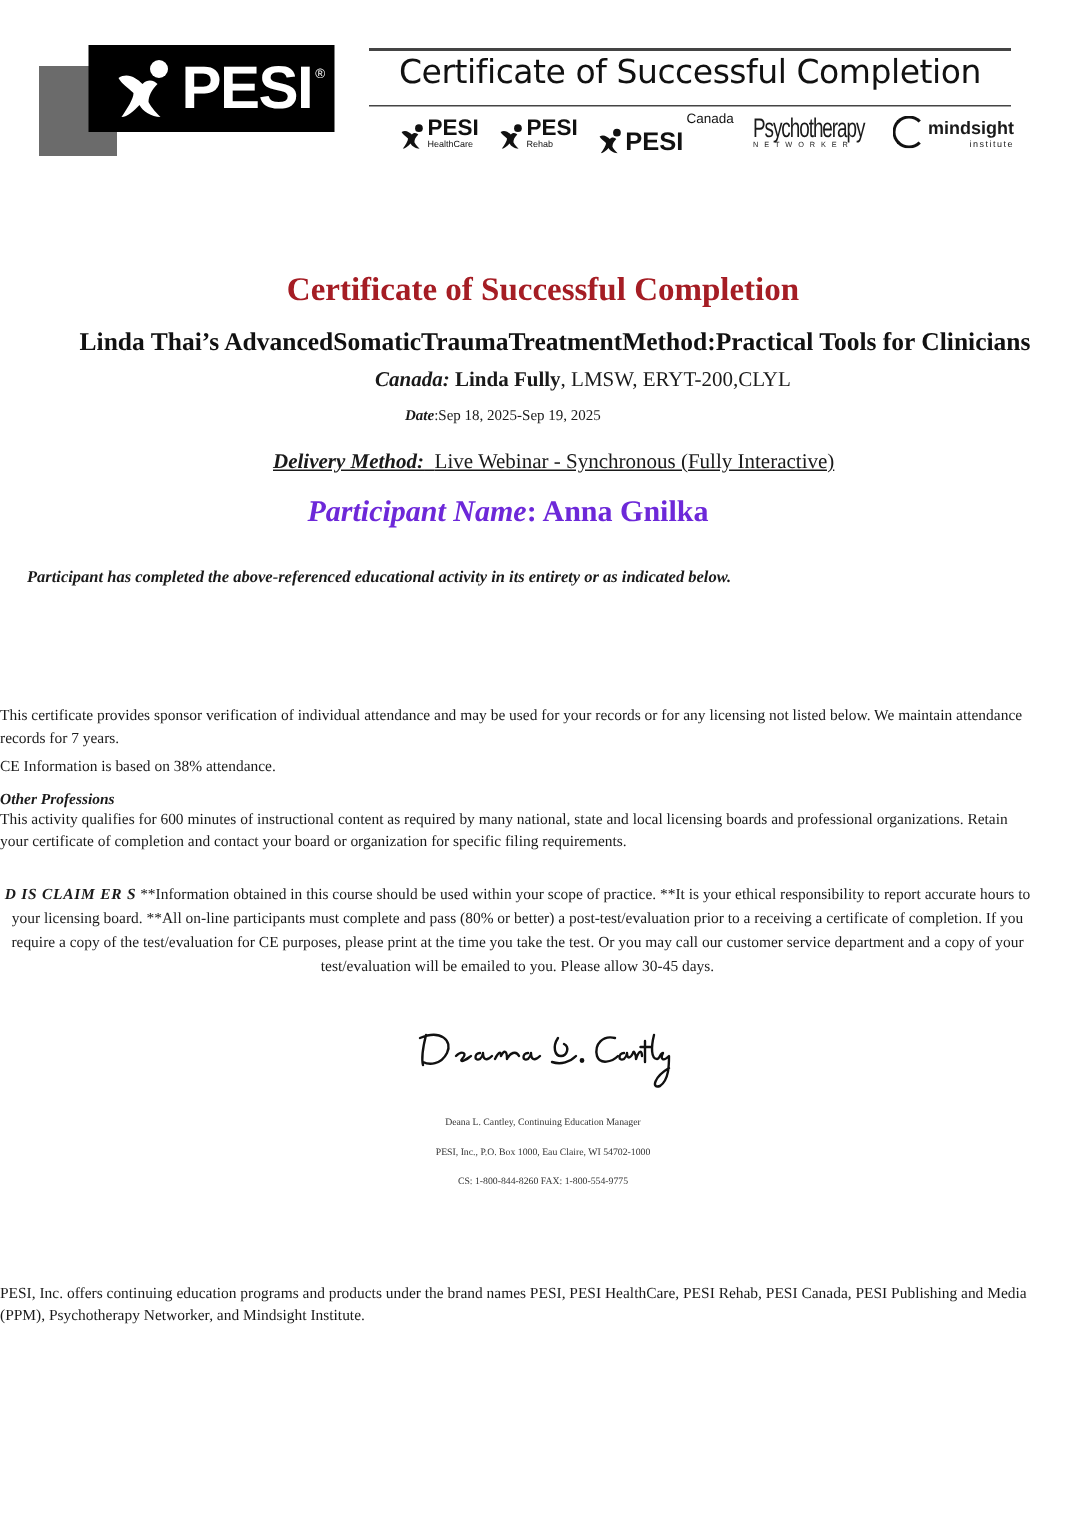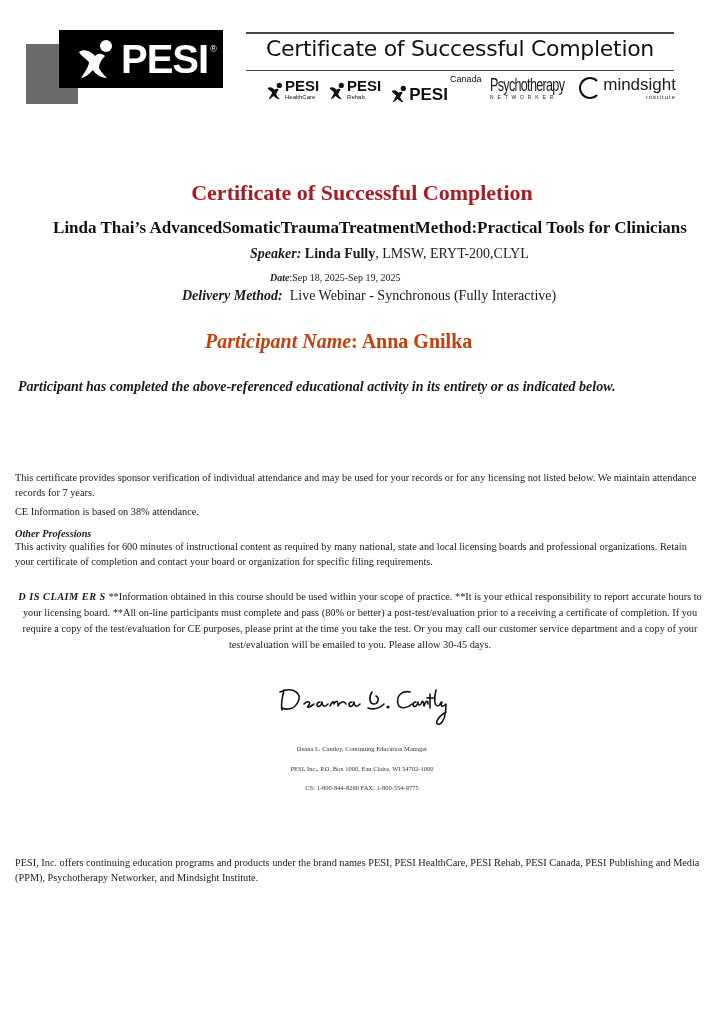--- a/index.html
+++ b/index.html
@@ -20,37 +20,37 @@
   #brands { left: 266px; top: 74px; width: 410px; height: 28px; display: flex; align-items: center; justify-content: space-between; }
   .brand { display: flex; align-items: flex-end; font-family: "Liberation Sans", sans-serif; color: #111; }
   .brand .b-fig { width: 18px; height: 18px; margin-right: 1px; }
   .brand .b-name { font-weight: bold; font-size: 15px; line-height: 1; }
   .brand .b-sub { font-size: 6px; display: block; margin-top: -1px; }
   .brand .b-canada { font-size: 9px; margin-left: 2px; margin-bottom: 19px; }
   .psy { font-family: "Liberation Sans", sans-serif; font-size: 18px; letter-spacing: -1px; transform: scaleX(0.7); transform-origin: left center; line-height: 1; width: 80px; white-space: nowrap; position: relative; }
   .psy-sub { display: block; font-size: 5px; letter-spacing: 4px; transform: scaleX(1.4); transform-origin: left; margin-top: 1px; }
   .mind { display: flex; align-items: center; font-family: "Liberation Sans", sans-serif; }
   .mind-c { width: 22px; height: 22px; border: 2px solid #111; border-radius: 50%; border-right-color: transparent; box-sizing: border-box; margin-right: -14px; }
-  .mind-t { font-weight: normal; font-size: 17px; line-height: 1; }
+  .mind-t { font-weight: bold; font-size: 12px; line-height: 1; }
   .mind-s { font-size: 6px; letter-spacing: 1px; display: block; text-align: right; }
 
   
   #main-title { left: 0; top: 180px; width: 724px; text-align: center; color: #a51d24; font-weight: bold; font-size: 22px; }
   #course-title { left: 0; top: 218px; width: 740px; text-align: center; font-weight: bold; font-size: 17px; color: #111; white-space: nowrap; }
   #speaker-line { left: 250px; top: 246px; font-size: 14px; white-space: nowrap; }
   #date-line { left: 270px; top: 272px; font-size: 10px; white-space: nowrap; }
-  #delivery-line { left: 182px; top: 288px; font-size: 14px; white-space: nowrap; }
+  #delivery-line { left: 182px; top: 301px; font-size: 14px; white-space: nowrap; text-decoration: underline; }
   .lbl-bi { font-weight: bold; font-style: italic; }
   .bold { font-weight: bold; }
-  #participant-line { left: 205px; top: 330px; color: #c2410c; font-size: 20px; font-weight: bold; white-space: nowrap; }
+  #participant-line { left: 205px; top: 330px; color: #6d28d9; font-size: 20px; font-weight: bold; white-space: nowrap; }
   #participant-line .lbl { font-style: italic; }
 
-  #completed-note { left: 18px; top: 379px; font-size: 14px; font-weight: bold; font-style: italic; white-space: nowrap; }
+  #completed-note { left: 18px; top: 379px; font-size: 11px; font-weight: bold; font-style: italic; white-space: nowrap; }
 
-  .para { left: 15px; width: 690px; font-size: 10.3px; line-height: 15px; }
+  .para { left: 0; width: 690px; font-size: 10.3px; line-height: 15px; }
   #p-verify { top: 470px; }
   #p-ce { top: 504px; }
   #p-other-head { top: 526px; font-weight: bold; font-style: italic; }
   #p-other { top: 539px; }
   #p-disclaimer { top: 589px; line-height: 16px; text-align: center; }
   #p-disclaimer .lbl-bi { letter-spacing: 0.5px; }
 
   
   #signature { left: 276px; top: 680px; width: 175px; height: 50px; }
   .sig-line { left: 0; width: 724px; text-align: center; font-size: 6.5px; color: #333; }
@@ -107,21 +107,21 @@
   <div class="mind">
     <span class="mind-c"></span>
     <span style="margin-left:16px"><span class="mind-t">mindsight</span><span class="mind-s">institute</span></span>
   </div>
 </div>
 
 <div id="main-title" class="abs">Certificate of Successful Completion</div>
 <div id="course-title" class="abs">Linda Thai’s AdvancedSomaticTraumaTreatmentMethod:Practical Tools for Clinicians</div>
 
 <div id="speaker-line" class="abs">
-  <span class="lbl-bi">Speaker:</span>
+  <span class="lbl-bi">Canada:</span>
   <span class="bold">Linda Fully</span><span>, LMSW, ERYT-200,CLYL</span>
 </div>
 
 <div id="date-line" class="abs">
   <span class="lbl-bi">Date</span><span>:Sep 18, 2025-Sep 19, 2025</span>
 </div>
 
 <div id="delivery-line" class="abs">
   <span class="lbl-bi">Delivery Method:</span>&nbsp;
   <span>Live Webinar - Synchronous (Fully Interactive)</span>

